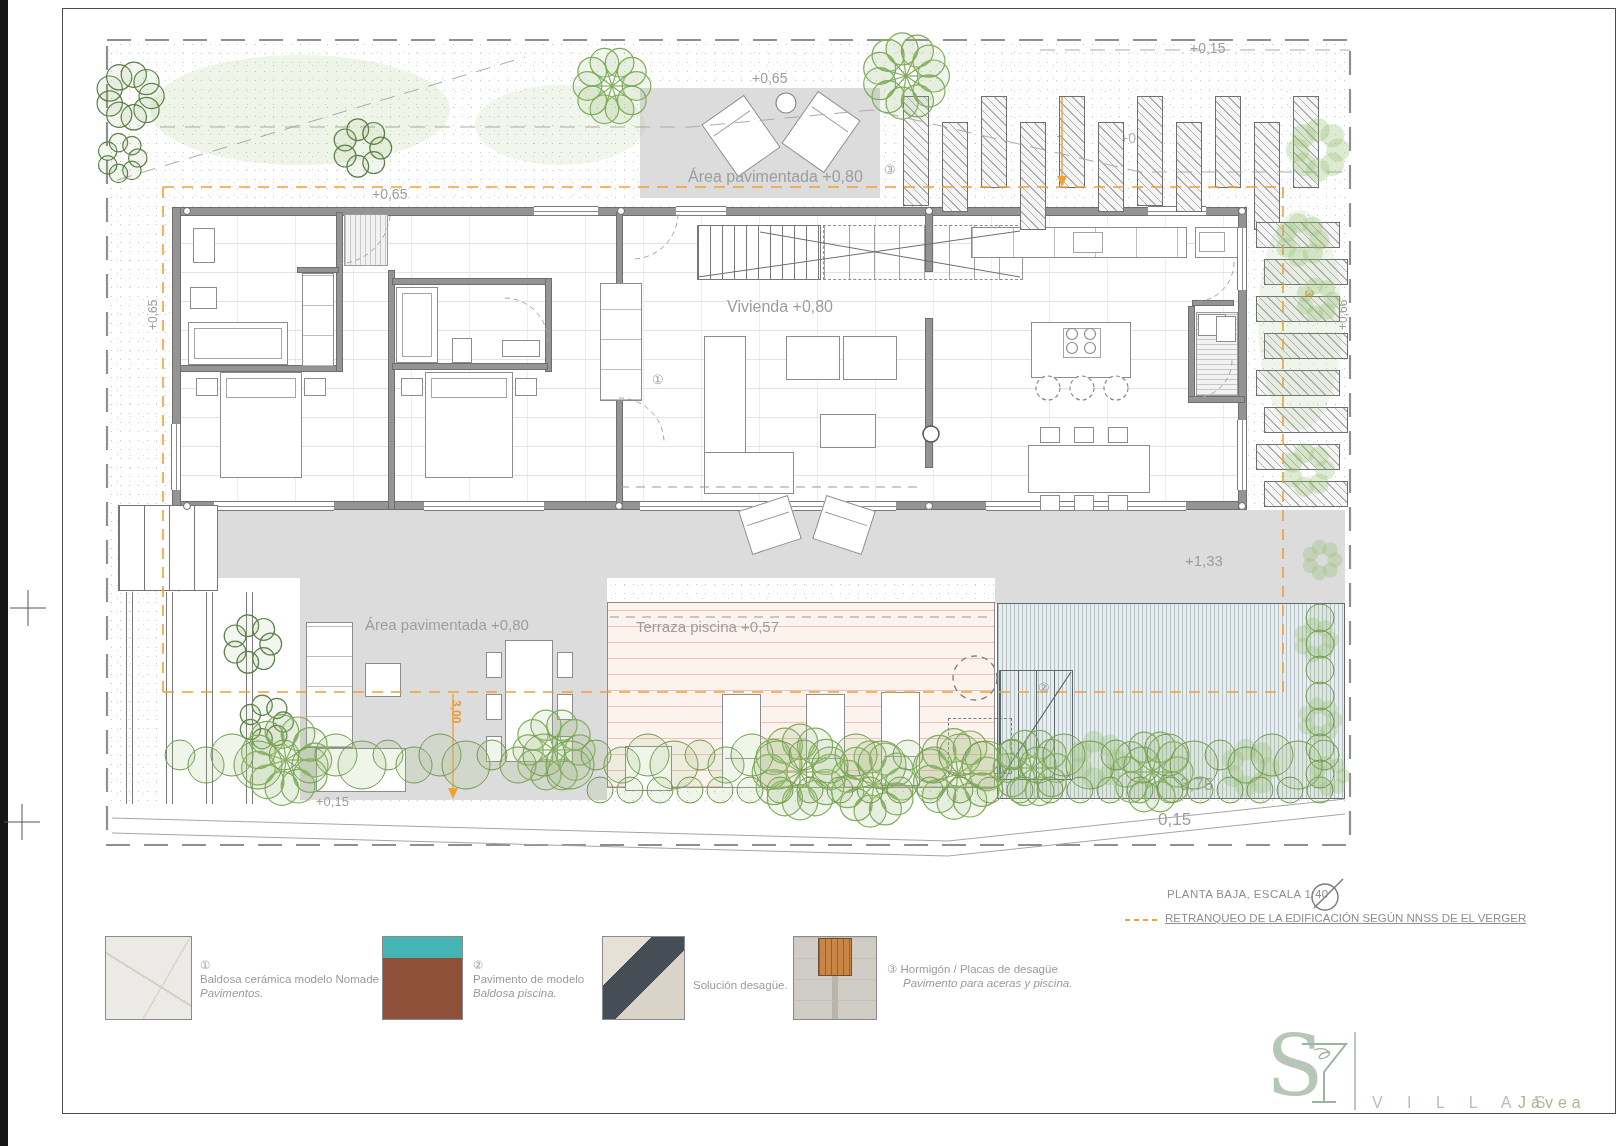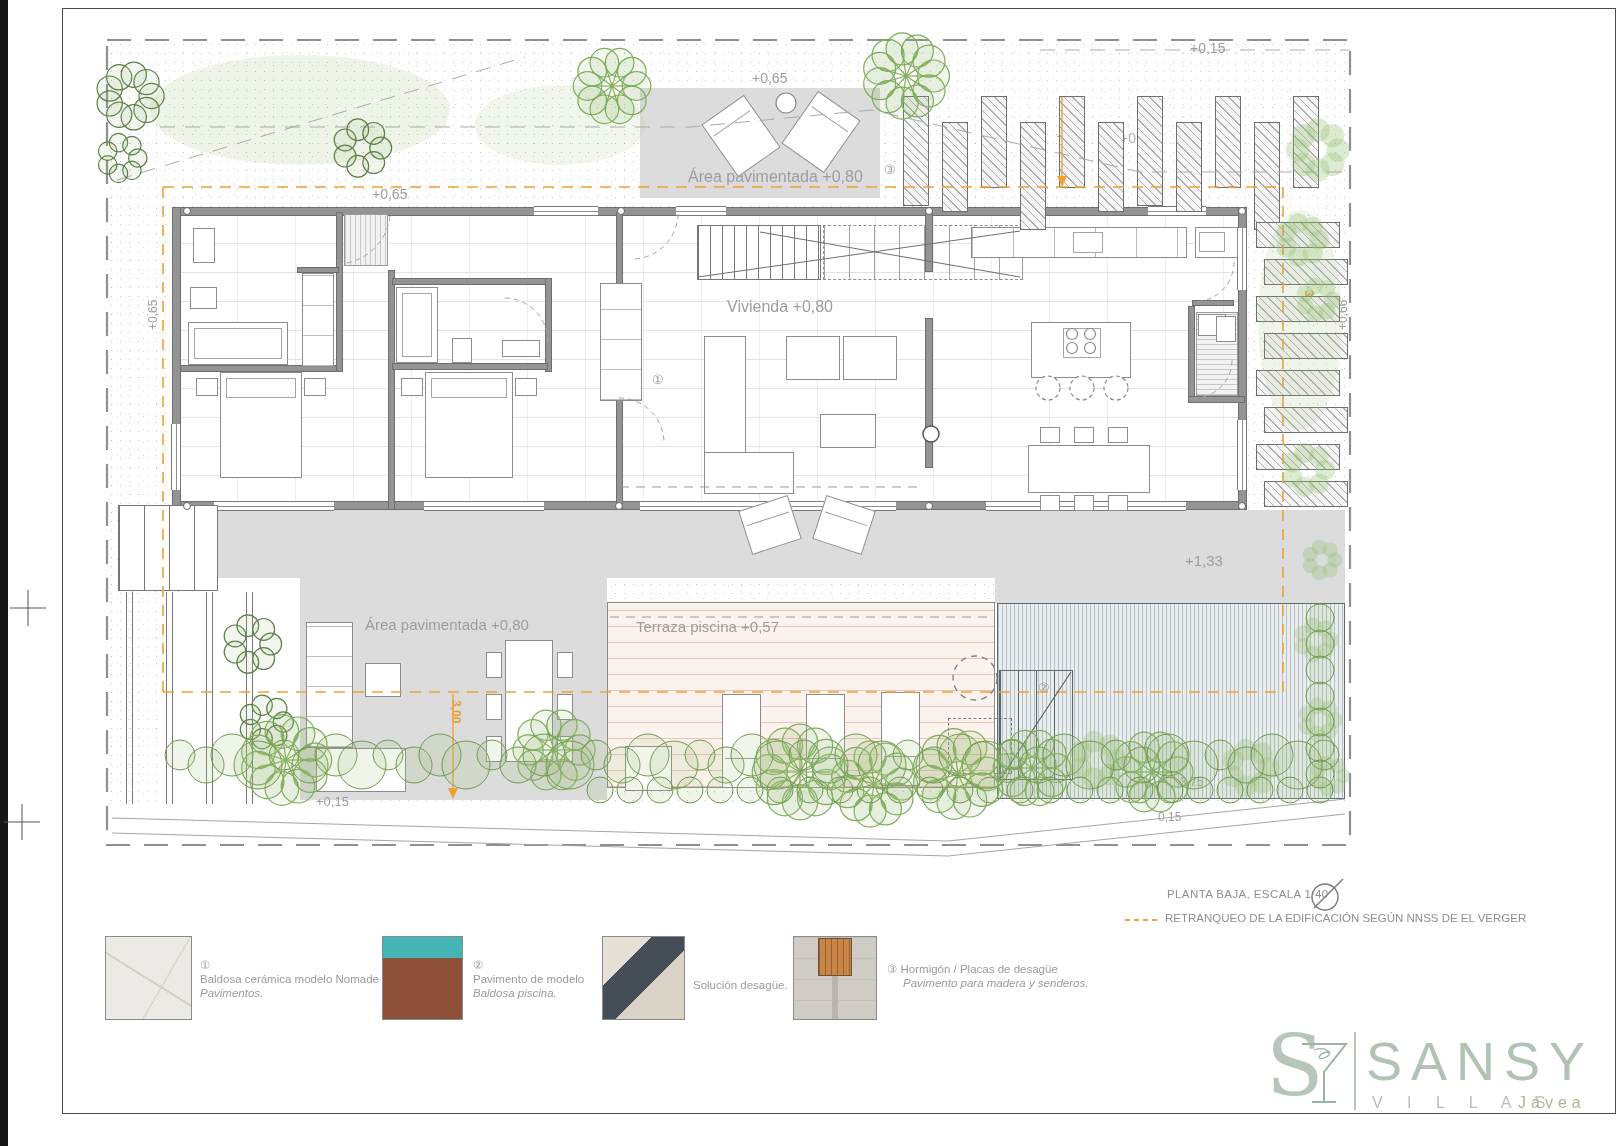--- a/index.html
+++ b/index.html
@@ -50,21 +50,21 @@
   .win{background:#fff;border-top:1px solid #7a7a7a;border-bottom:1px solid #7a7a7a;background-image:
       linear-gradient(transparent 44%,#8d8d8d 44%,#8d8d8d 58%,transparent 58%);}
   .vwin{background:#fff;border-left:1px solid #7a7a7a;border-right:1px solid #7a7a7a;background-image:
       linear-gradient(90deg,transparent 44%,#8d8d8d 44%,#8d8d8d 58%,transparent 58%);}
   .lounge{background:#fff;border:1px solid #8c8c8c;}
   .lounge::after{content:"";position:absolute;left:3px;right:3px;top:15px;border-top:1px solid #9a9a9a;}
   .lounge2{background:#fff;border:1px solid #8c8c8c;}
   .lounge2::after{content:"";position:absolute;left:2px;right:2px;bottom:28px;border-top:1px solid #9a9a9a;}
   
   .lbl{position:absolute;color:#9d9d9d;white-space:nowrap;font-size:15px;}
-  .sm{font-size:12px;}
+  .sm{font-size:17px;}
   .dim{color:#e99b35;font-weight:bold;font-size:12px;}
   .rot90{transform:rotate(90deg);transform-origin:left top;}
   .rotm90{transform:rotate(-90deg);transform-origin:left top;}
   .marker{font-size:13px;color:#9d9d9d;}
   
   .thumb{border:1px solid #8a8a8a;}
   .cap{position:absolute;color:#9b9b9b;font-size:11.5px;line-height:14px;}
   .cap .it{font-style:italic;}
   
   #title-row{position:absolute;color:#8f8f8f;font-size:11.5px;letter-spacing:.4px;}
@@ -703,21 +703,21 @@
           <circle cx="1320" cy="644" r="14"></circle>
           <circle cx="1320" cy="670" r="14"></circle>
           <circle cx="1320" cy="696" r="14"></circle>
           <circle cx="1320" cy="722" r="14"></circle>
           <circle cx="1320" cy="748" r="14"></circle>
           <circle cx="1320" cy="774" r="14"></circle>
         </g>
       </svg>
 
     <div id="title-row" style="left:1167px;top:888px;">PLANTA BAJA,  ESCALA 1/40</div>
-    <div id="retr-row" style="left:1165px;top:912px;">RETRANQUEO DE LA EDIFICACIÓN SEGÚN NNSS DE EL VERGER</div>
+    <div id="retr-row" style="left:1165px;top:912px;text-decoration:underline;">RETRANQUEO DE LA EDIFICACIÓN SEGÚN NNSS DE EL VERGER</div>
 
     <div>
       <div class="abs thumb" style="left:105px;top:936px;width:87px;height:84px;background:#eceae6;background-image:linear-gradient(32deg,transparent 48%,#d8d3ca 48%,#d8d3ca 50%,transparent 50%),linear-gradient(120deg,transparent 63%,#ddd8cf 63%,#ddd8cf 64.5%,transparent 64.5%);"></div>
       <div class="cap" style="left:200px;top:958px;">
         <div>①</div>
         <div>Baldosa cerámica modelo Nomade</div>
         <div class="it">Pavimentos.</div>
       </div>
       <div class="abs thumb" style="left:382px;top:936px;width:81px;height:84px;background:linear-gradient(180deg,#45b4b4 0 26%,#8f5039 26%),repeating-linear-gradient(70deg,rgba(255,235,220,.35) 0 2px,rgba(90,40,25,.35) 2px 4px,transparent 4px 11px);background-blend-mode:normal;"></div>
       <div class="cap" style="left:473px;top:958px;">
@@ -726,31 +726,30 @@
         <div class="it">Baldosa piscina.</div>
       </div>
       <div class="abs thumb" style="left:602px;top:936px;width:83px;height:84px;background:linear-gradient(135deg,#e6e1d7 0 30%,#454e57 30% 58%,#d9d3c8 58%),repeating-linear-gradient(135deg,rgba(255,255,255,.22) 0 2px,transparent 2px 7px);"></div>
       <div class="cap" style="left:693px;top:978px;">
         <div>Solución desagüe.</div>
       </div>
       <div class="abs thumb" style="left:793px;top:936px;width:84px;height:84px;background:#cfccc5;background-image:linear-gradient(90deg,transparent 46%,#b9b5ac 46%,#b9b5ac 54%,transparent 54%),linear-gradient(#c4c0b8 1px,transparent 1px);background-size:100% 100%,100% 21px;"></div>
       <div class="abs" style="left:818px;top:938px;width:34px;height:38px;background:#c98546;border:1px solid #6b5138;background-image:repeating-linear-gradient(90deg,rgba(90,55,25,.45) 0 1px,transparent 1px 6px);"></div>
       <div class="cap" style="left:887px;top:962px;">
         <div><span>③</span> <span>Hormigón / Placas de desagüe</span></div>
-        <div class="it" style="margin-left:16px;">Pavimento para madera y senderos.</div>
+        <div class="it" style="margin-left:16px;">Pavimento para aceras y piscina.</div>
       </div>
     </div>
 
     <div id="logo">
       <div class="mono">S</div>
       <svg width="90" height="96" style="left:8px;top:2px;">
         <g fill="none" stroke="#9db4a0" stroke-width="2">
           <path d="M28,12 L72,12 L50,40 L50,70 M38,70 L62,70"></path>
           <path d="M40,18 C52,14 62,22 50,26 C42,29 44,20 56,20" stroke-width="1.3"></path>
         </g>
       </svg>
       <div class="bar"></div>
-      <div class="name">SANSY</div>
       <div class="sub">V I L L A S</div>
       <div class="city">Jávea</div>
     </div>
   </div>
 </div>
 
 </body></html>

